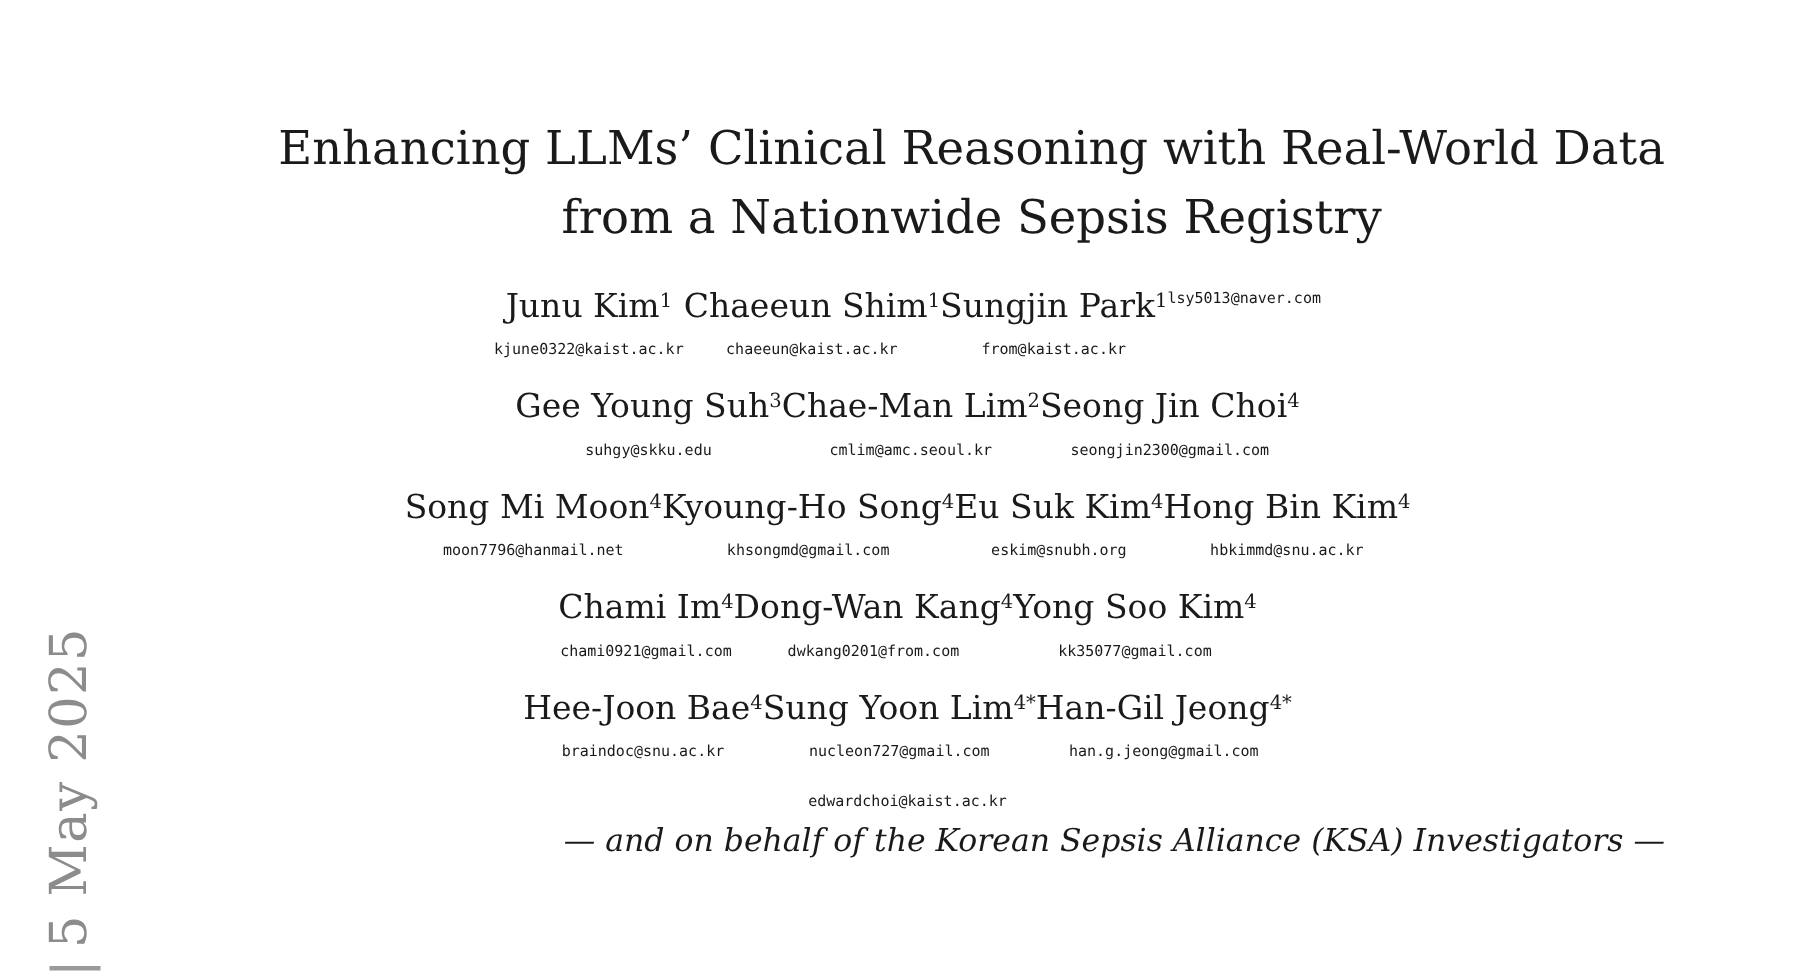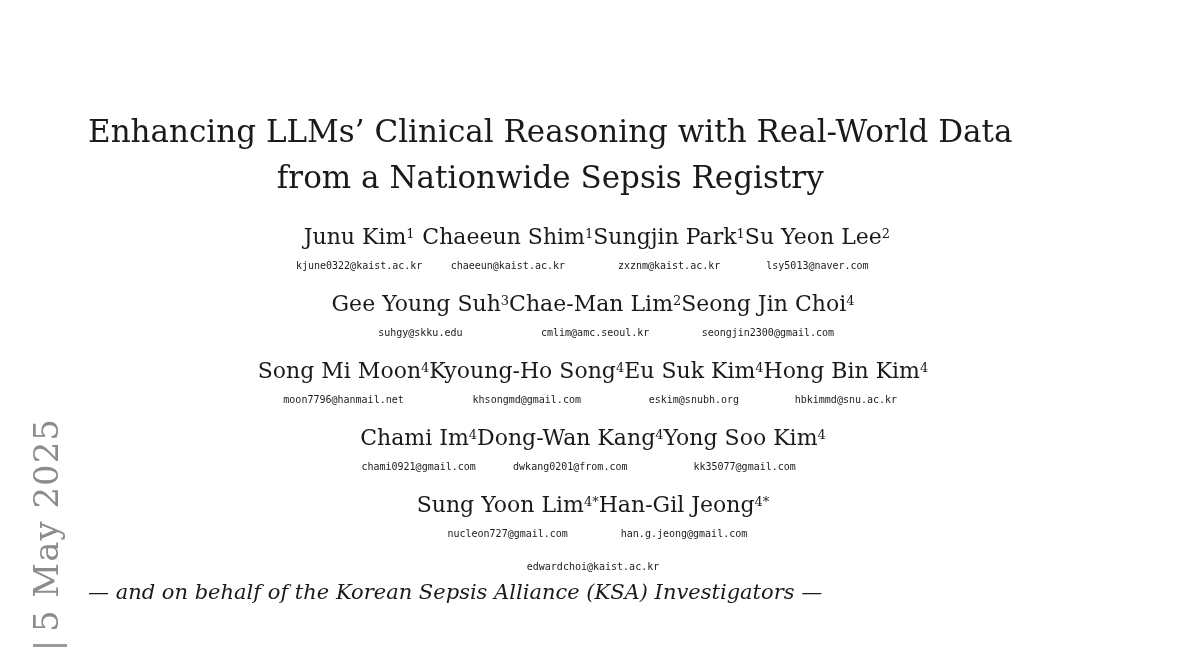--- a/index.html
+++ b/index.html
@@ -34,28 +34,28 @@
     left: 33px;
     bottom: 1px;
     width: 34px;
     height: 3px;
     background: #9a9a9a;
   }
 
   
   .content {
     position: absolute;
-    left: 88px;
+    left: 100px;
     top: 0;
     width: 1010px;
     height: 648px;
     display: flex;
     flex-direction: column;
-    align-items: flex-start;
-    padding-top: 108px;
+    align-items: flex-end;
+    padding-top: 76px;
   }
   .title {
     font-size: 31px;
     font-weight: normal;
     line-height: 46px;
     text-align: center;
     color: #1a1a1a;
   }
   .title .tline { display: block; }
 
@@ -127,24 +127,23 @@
           <div class="author">
             <div class="author-name">Junu Kim<sup>1</sup></div>
             <div class="author-email">kjune0322@kaist.ac.kr</div>
           </div>
           <div class="author">
             <div class="author-name">Chaeeun Shim<sup>1</sup></div>
             <div class="author-email">chaeeun@kaist.ac.kr</div>
           </div>
           <div class="author">
             <div class="author-name">Sungjin Park<sup>1</sup></div>
-            <div class="author-email">zxznm@kaist.ac.kr</div>
-          </div>
-          <div class="author">
-            <div class="author-name">Su Yeon Lee<sup>2</sup></div>
+            <div class="author-email">from@kaist.ac.kr</div>
+          </div>
+          <div class="author">
             <div class="author-email">lsy5013@naver.com</div>
           </div>
         </div>
         <div class="author-row">
           <div class="author">
             <div class="author-name">Gee Young Suh<sup>3</sup></div>
             <div class="author-email">suhgy@skku.edu</div>
           </div>
           <div class="author">
             <div class="author-name">Chae-Man Lim<sup>2</sup></div>
@@ -182,20 +181,24 @@
             <div class="author-name">Dong-Wan Kang<sup>4</sup></div>
             <div class="author-email">dwkang0201@from.com</div>
           </div>
           <div class="author">
             <div class="author-name">Yong Soo Kim<sup>4</sup></div>
             <div class="author-email">kk35077@gmail.com</div>
           </div>
         </div>
         <div class="author-row">
           <div class="author">
+            <div class="author-name">Hee-Joon Bae<sup>4</sup></div>
+            <div class="author-email">braindoc@snu.ac.kr</div>
+          </div>
+          <div class="author">
             <div class="author-name">Sung Yoon Lim<sup>4*</sup></div>
             <div class="author-email">nucleon727@gmail.com</div>
           </div>
           <div class="author">
             <div class="author-name">Han-Gil Jeong<sup>4*</sup></div>
             <div class="author-email">han.g.jeong@gmail.com</div>
           </div>
         </div>
         <div class="author-row">
           <div class="author">

